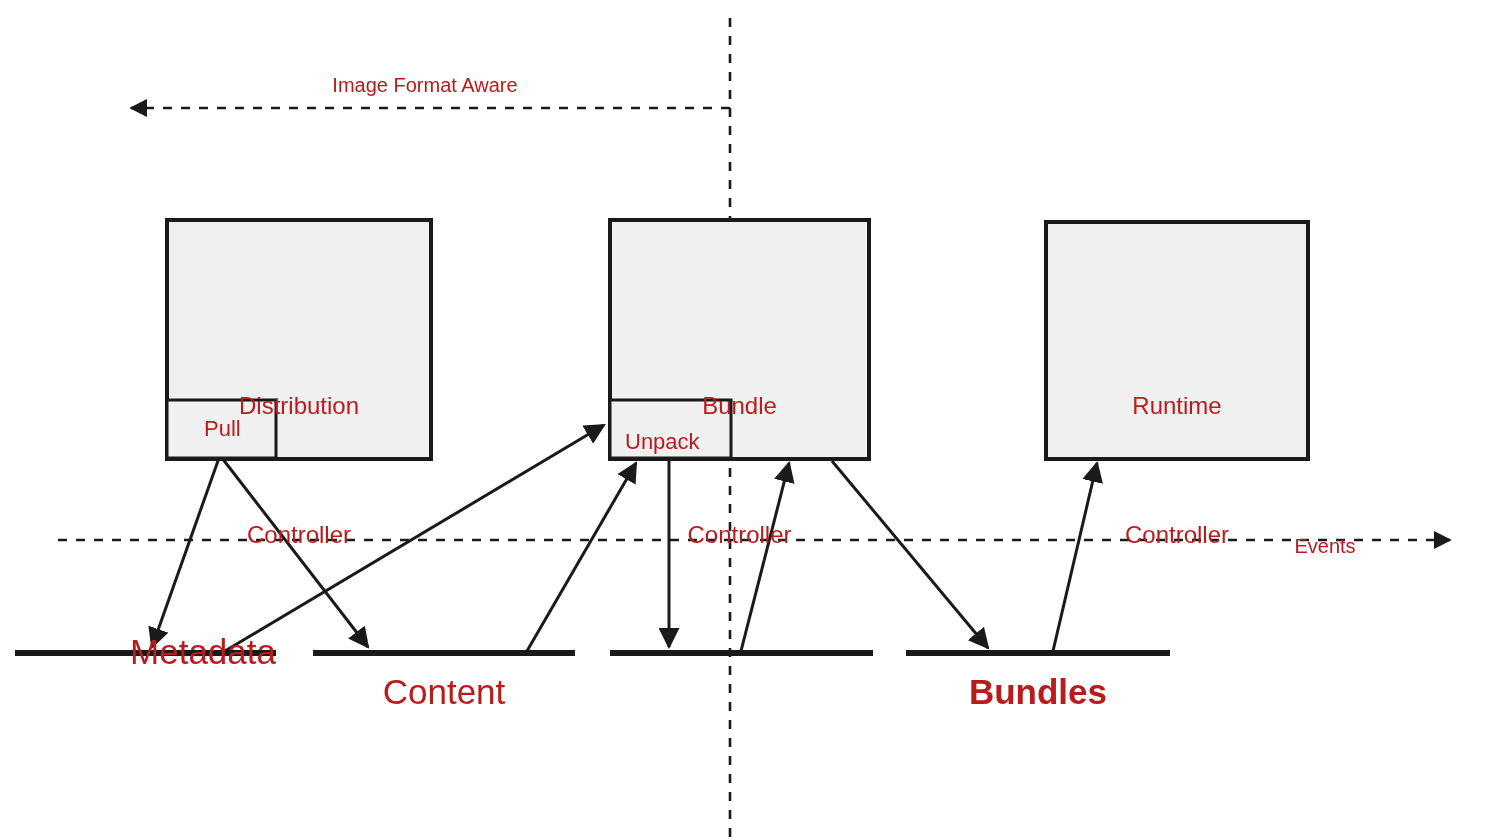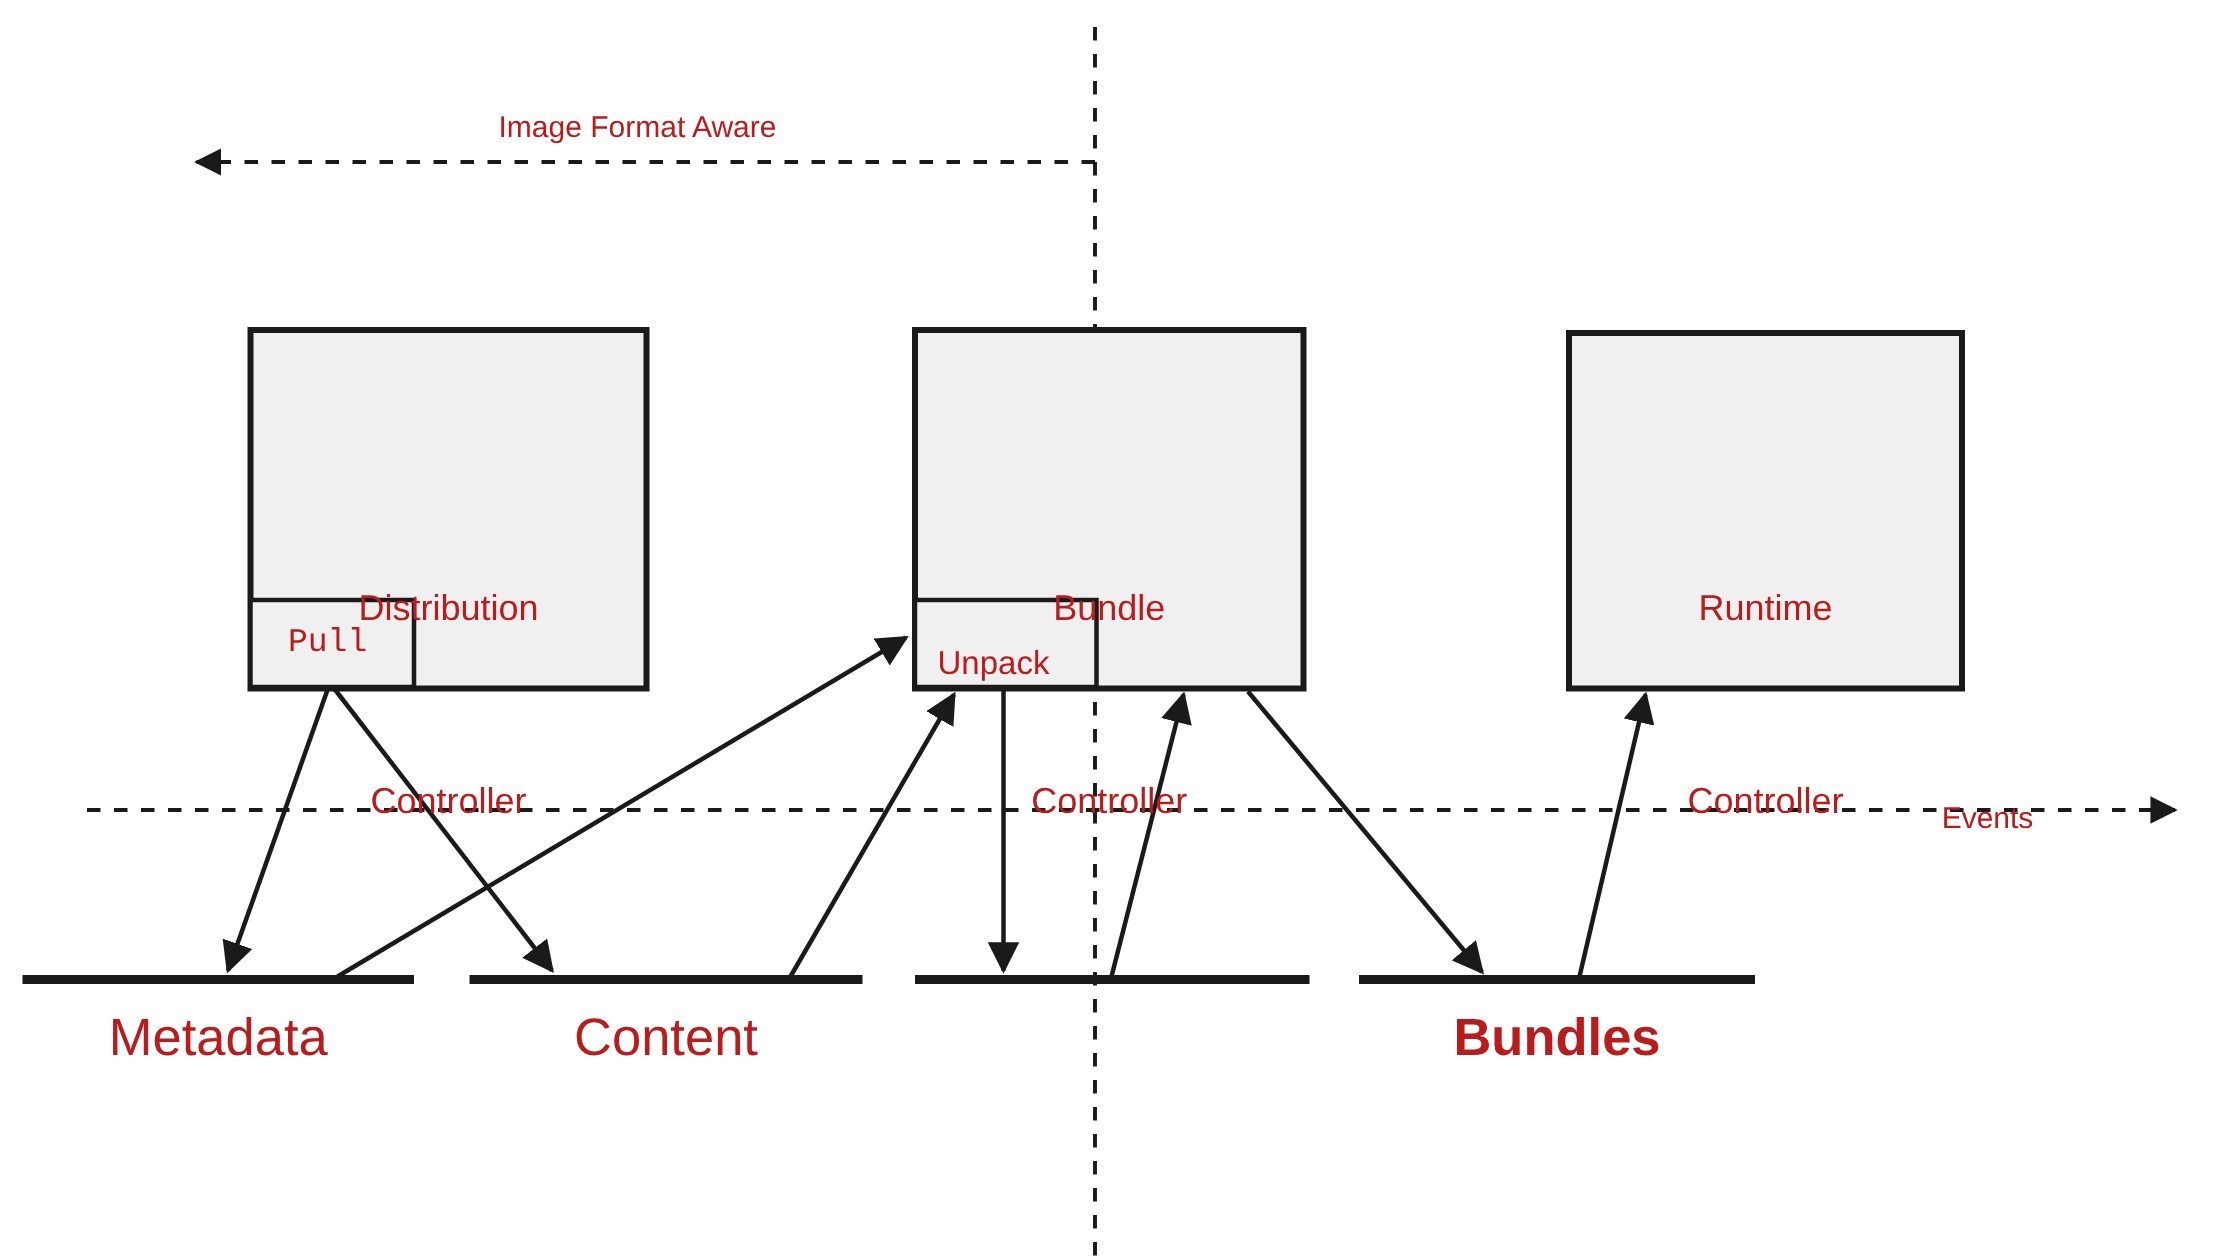--- a/index.html
+++ b/index.html
@@ -111,23 +111,23 @@
   <div class="box-label" style="left:610px; top:298px; width:259px;">
     <div>Bundle</div>
     <div>Controller</div>
   </div>
 
   <div class="box-label" style="left:1046px; top:298px; width:262px;text-align:center;">
     <div>Runtime</div>
     <div>Controller</div>
   </div>
 
-  <div class="sub-label" style="left:192px; top:416px; width:84px;font-family:Liberation Mono, monospace;">Pull</div>
+  <div class="sub-label" style="left:204px; top:416px; width:84px;">Pull</div>
   <div class="sub-label" style="left:625px; top:416px; width:110px;margin-top:13px;">Unpack</div>
 
-  <div class="store-label" style="left:15px; top:672px; width:261px;">Metadata</div>
+  <div class="store-label" style="left:15px; top:632px; width:261px;text-align:right;">Metadata</div>
   <div class="store-label" style="left:313px; top:672px; width:262px;">Content</div>
   <div class="store-label" style="left:906px; top:672px; width:264px;font-weight:bold;">Bundles</div>
 
   <div class="annot-label" style="left:250px; top:73px; width:350px;">Image Format Aware</div>
   <div class="annot-label" style="left:1245px; top:534px; width:160px;">Events</div>
 
 </div>
 
 </body></html>

